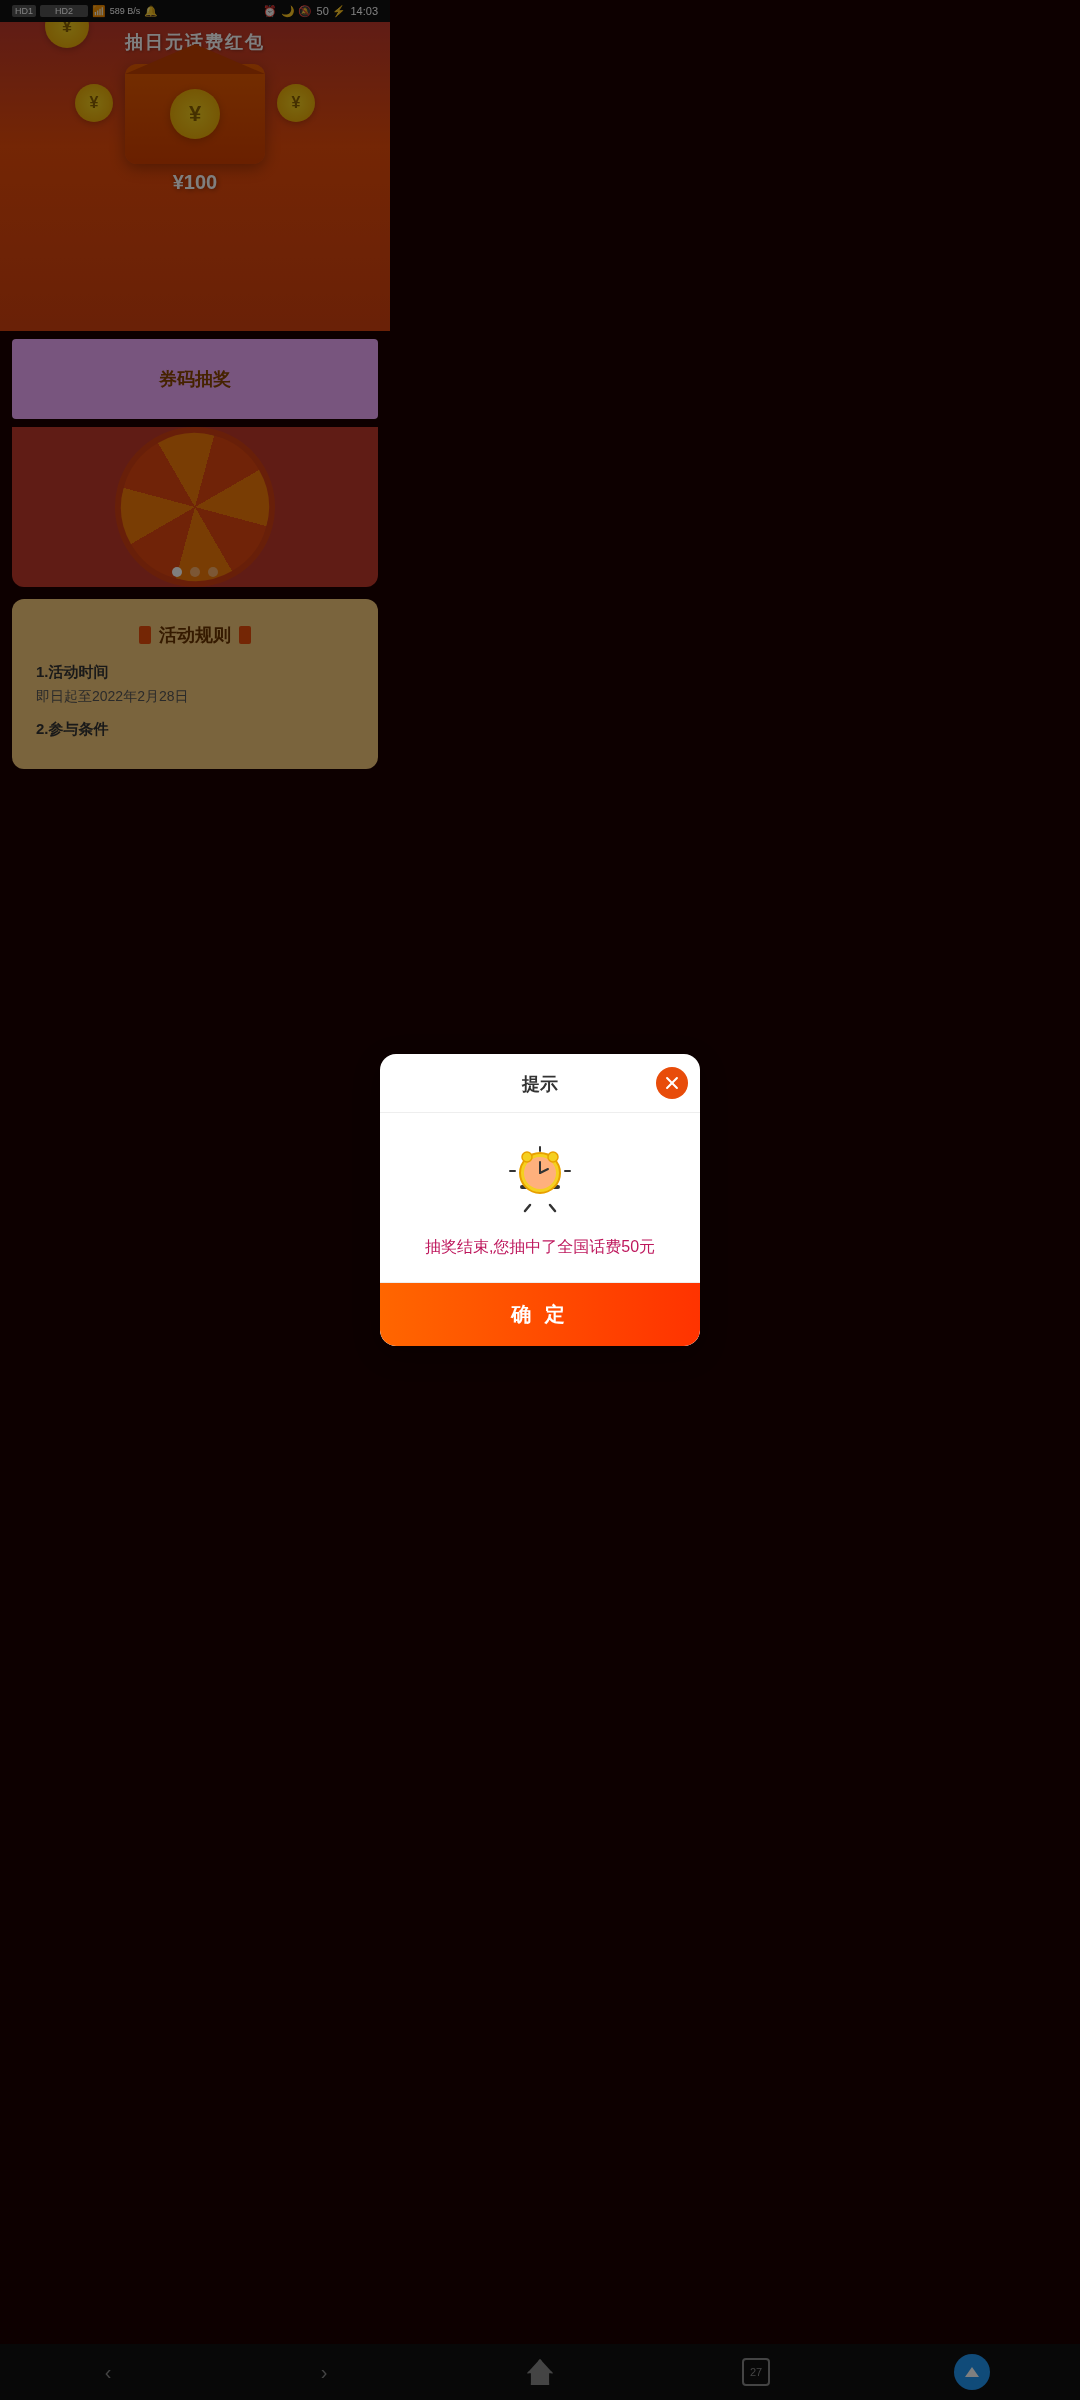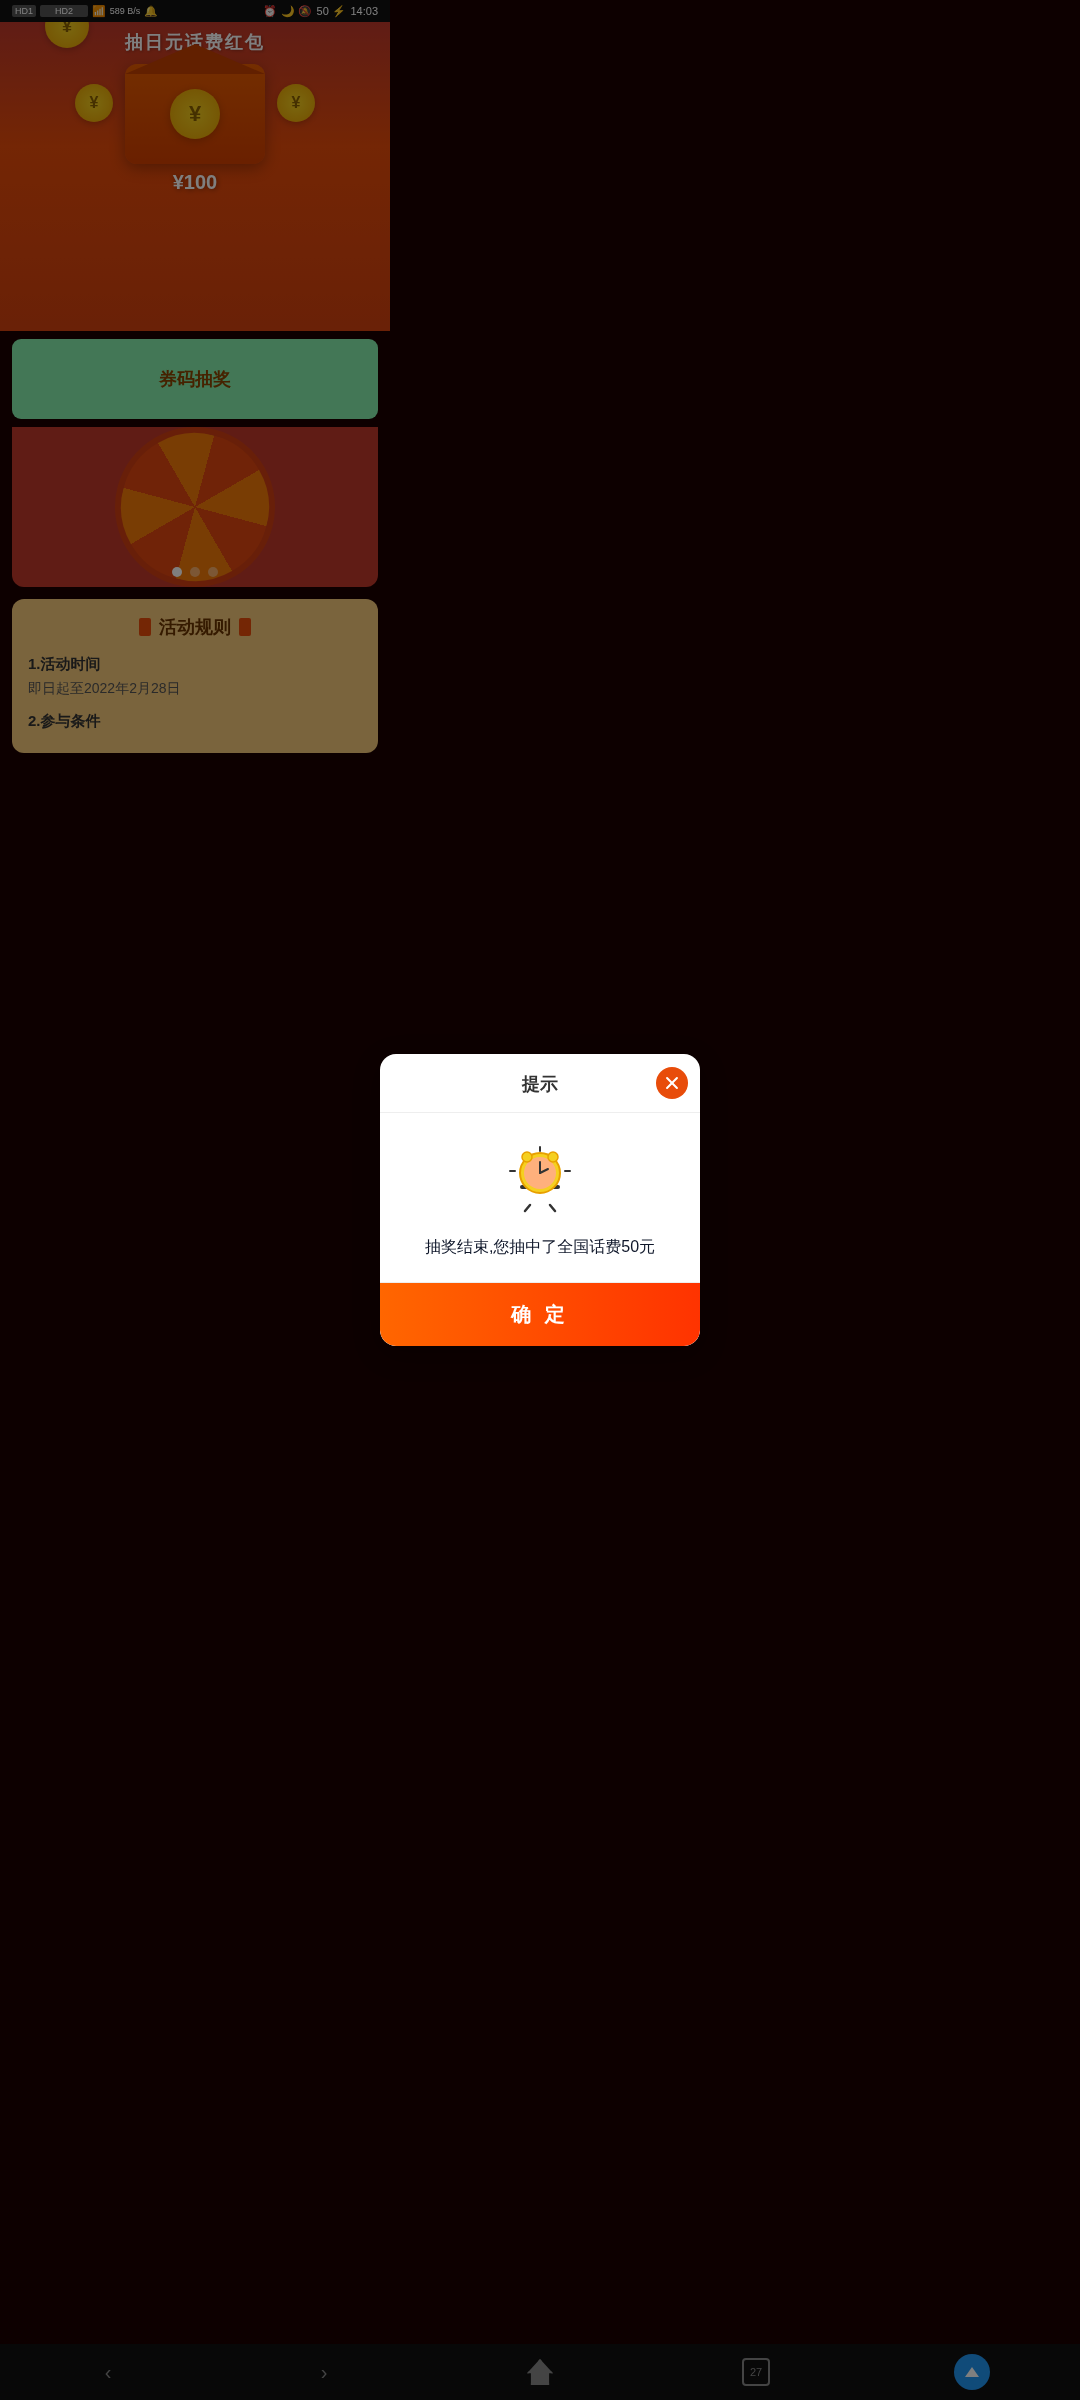--- a/index.html
+++ b/index.html
@@ -120,23 +120,23 @@
       border-radius: 50%;
       display: flex; align-items: center; justify-content: center;
       font-size: 18px; color: #8b6000; font-weight: bold;
       position: absolute;
       top: -60px; left: -80px;
       box-shadow: 0 2px 6px rgba(0,0,0,0.2);
     }
 
     
     .lottery-section {
-      background: #86efac;
+      background: #f0abfc;
       margin: 8px 12px;
-      border-radius: 9px;
+      border-radius: 4px;
       padding: 12px;
       min-height: 80px;
       display: flex;
       align-items: center;
       justify-content: center;
     }
     .lottery-label {
       font-size: 18px;
       font-weight: bold;
       color: #8b4500;
@@ -181,21 +181,21 @@
       border-radius: 50%;
       background: rgba(255,255,255,0.4);
     }
     .wheel-dot.active { background: #fff; }
 
     
     .rules-section {
       background: #f5c87a;
       margin: 12px 12px 0;
       border-radius: 12px;
-      padding: 16px;
+      padding: 24px;
     }
     .rules-header {
       display: flex;
       align-items: center;
       justify-content: center;
       gap: 8px;
       margin-bottom: 16px;
     }
     .rules-decoration {
       width: 12px; height: 18px;
@@ -287,21 +287,21 @@
     
     .alarm-icon-wrapper {
       margin-bottom: 16px;
     }
     .alarm-svg {
       width: 80px; height: 80px;
     }
 
     .modal-message {
       font-size: 16px;
-      color: #0f172a;
+      color: #be185d;
       text-align: center;
     }
 
     .modal-footer {
       padding: 0;
     }
     .confirm-btn {
       width: 100%;
       padding: 18px;
       background: linear-gradient(90deg, #ff6600, #ff3300);

